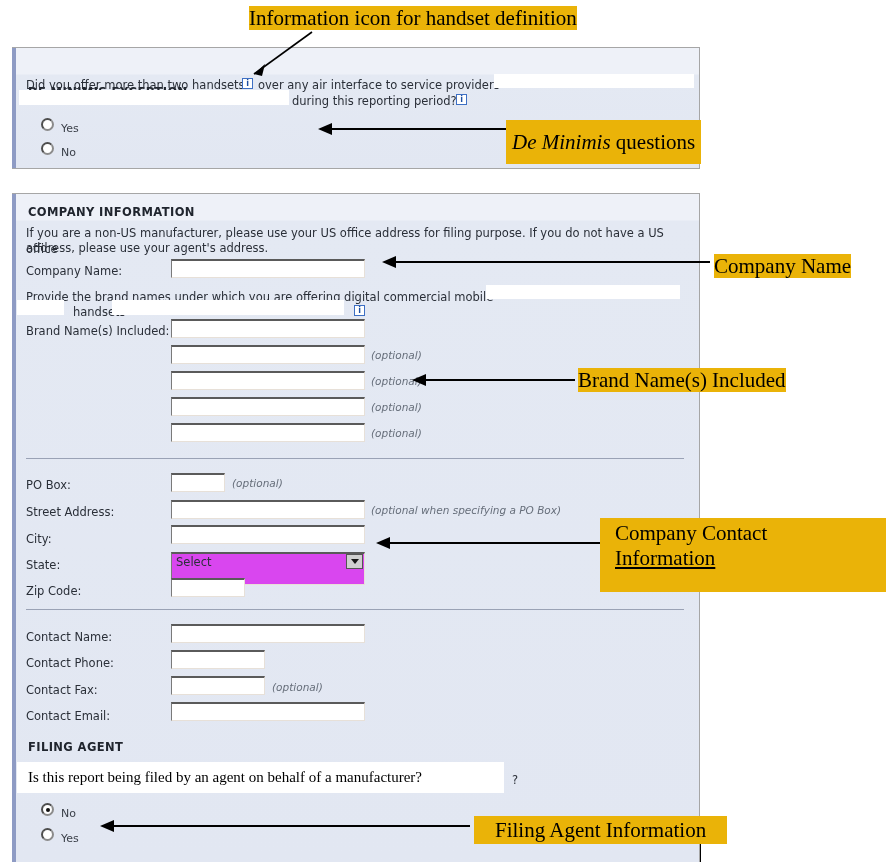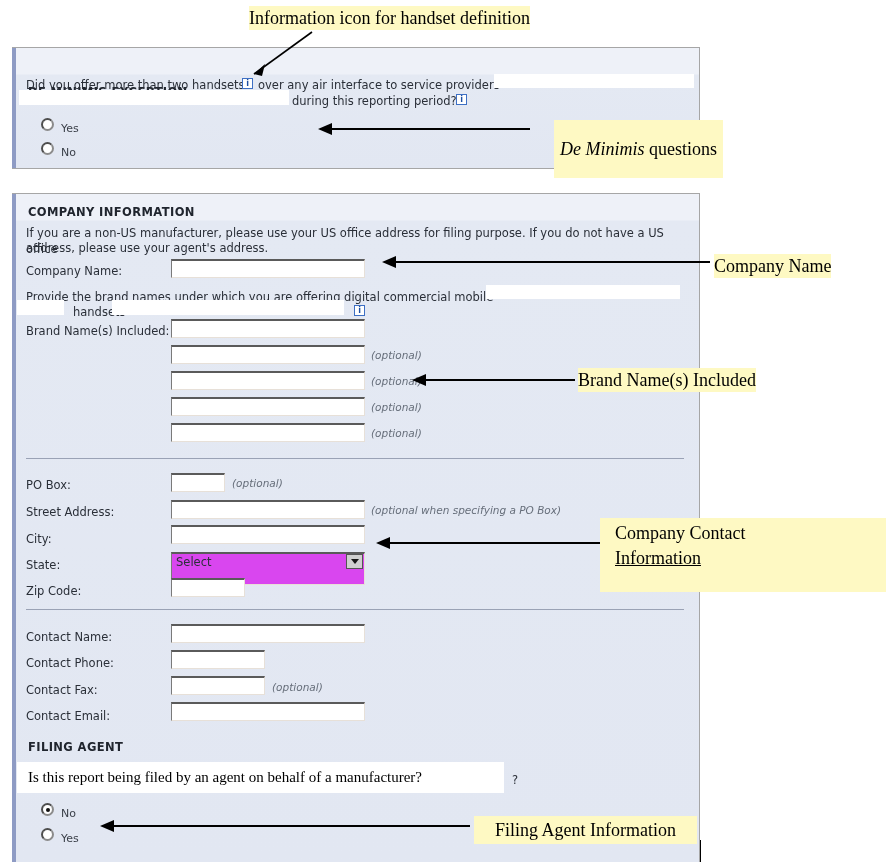--- a/index.html
+++ b/index.html
@@ -15,25 +15,25 @@
     overflow: hidden;
   }
 
   
   .abs { position: absolute; }
 
   
   .annot {
     position: absolute;
     font-family: "Liberation Serif", "DejaVu Serif", serif;
-    font-size: 18px;
+    font-size: 21px;
     color: #000;
     line-height: 24px;
     white-space: nowrap;
-    background: #fef9c3;
+    background: #eab308;
     z-index: 40;
   }
   .annot .it { font-style: italic; }
 
   .arrow-svg { position: absolute; z-index: 39; pointer-events: none; }
 
   
   .panel {
     position: absolute;
     background: #e3e8f2;
@@ -217,21 +217,21 @@
   <div class="radio" style="left:29px; top:70px;"></div>
   <div class="radio-lbl" style="left:49px; top:74px;">Yes</div>
 
   <div class="radio" style="left:29px; top:94px;"></div>
   <div class="radio-lbl" style="left:49px; top:98px;">No</div>
 </div>
 
 <div class="white-box" style="left:494px; top:74px; width:200px; height:14px;"></div>
 <div class="white-box" style="left:19px; top:90px; width:270px; height:15px;"></div>
 
-<div class="annot" style="left:554px; top:120px; padding:17px 6px;">
+<div class="annot" style="left:506px; top:120px; padding:10px 6px;">
   <span class="it">De Minimis</span><span> questions</span>
 </div>
 <svg class="arrow-svg" style="left:318px; top:120px; width:215px; height:18px;" viewBox="0 0 215 18">
   <line x1="212" y1="9" x2="8" y2="9" stroke="#000" stroke-width="2"></line>
   <polygon points="0,9 14,3 14,15" fill="#000"></polygon>
 </svg>
 
 <div class="panel" style="left:12px; top:193px; width:688px; height:669px; border-bottom:none;">
   <div class="panel-inner"></div>
 

